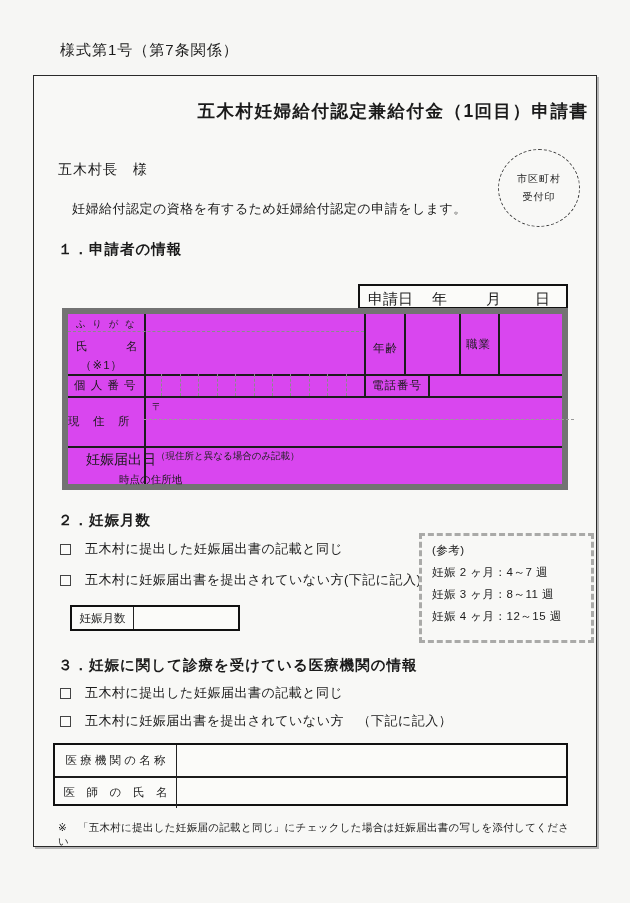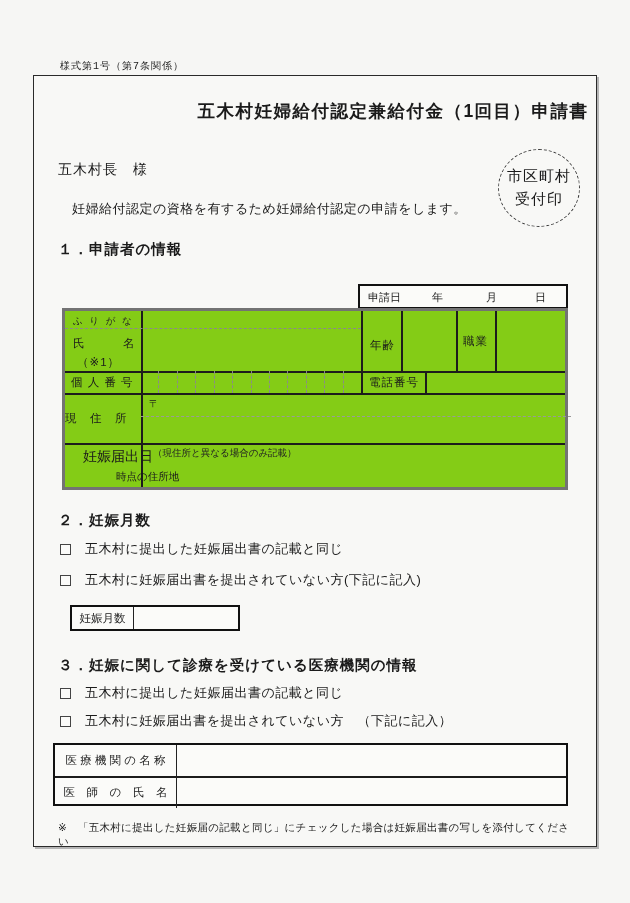--- a/index.html
+++ b/index.html
@@ -11,42 +11,42 @@
     -webkit-font-smoothing:antialiased;
   }
   #page{ position:relative; width:630px; height:903px; background:#f6f6f4; overflow:hidden; }
   .abs{ position:absolute; }
   .mainbox{
     left:33px; top:75px; width:564px; height:772px;
     border:1.5px solid #2a2a2a;
     box-shadow:2px 2px 0 #b5b5b5;
     background:#f8f8f6;
   }
-  .form-code{ left:60px; top:59px; font-size:10px; letter-spacing:1px;font-family:Liberation Mono, monospace; }
+  .form-code{ left:60px; top:41px; font-size:15px; letter-spacing:1px; }
   .title{ left:33px; top:99px; width:628px; text-align:center; font-size:17.5px; font-weight:bold; letter-spacing:1.5px;margin-left:46px; }
   .addressee{ left:58px; top:161px; font-size:14px; letter-spacing:1px; }
   .stamp{
     left:498px; top:149px; width:82px; height:78px;
     border:1.5px dashed #3a3a3a; border-radius:50%;
     display:flex; flex-direction:column; align-items:center; justify-content:center; gap:4px;
-    font-size:15px; letter-spacing:1px; background:#f8f8f6;
+    font-size:10px; letter-spacing:1px; background:#f8f8f6;
   }
   .declaration{ left:72px; top:200px; font-size:13px; letter-spacing:0.5px; }
   .sec-head{ font-size:14.5px; font-weight:bold; letter-spacing:1px; }
 
   
   .appdate{ left:358px; top:284px; width:210px; height:25px; border:2px solid #111; background:#fbfbf9; }
-  .appdate span{ position:absolute; top:4px; font-size:11px; }
+  .appdate span{ position:absolute; top:4px; font-size:15px; }
 
   
   .tline{ background:#1c1c1c; }
   .lbl{ font-size:11.5px; letter-spacing:1px; white-space:pre; }
   .smalllbl{ font-size:9.5px; color:#222; }
 
-  .t1{ left:62px; top:308px; width:506px; height:182px; border:3px solid #737373; background:#84cc16; }
+  .t1{ left:62px; top:308px; width:506px; height:182px; border:6px solid #737373; background:#d946ef; }
 
   .checkrow{ display:flex; align-items:center; gap:14px; }
   .checkbox{ width:11px; height:11px; border:1.3px solid #444; background:#fbfbf9; flex:0 0 auto; }
   .checklabel{ font-size:13px; letter-spacing:0.5px; }
 
   .months-table{ left:70px; top:605px; width:170px; height:26px; border:2px solid #111; background:#fbfbf9; display:flex; }
   .months-label{ width:62px; border-right:1.5px solid #222; display:flex; align-items:center; justify-content:center; font-size:11.5px; }
   .months-unit{ flex:1; display:flex; align-items:center; justify-content:flex-end; padding-right:10px; font-size:11.5px; }
 
   .refbox{
@@ -156,20 +156,26 @@
   </div>
   <div class="abs checkrow" style="left:60px; top:571px;">
     <span class="checkbox"></span>
     <span class="checklabel">五木村に妊娠届出書を提出されていない方(下記に記入)</span>
   </div>
 
   <div class="abs months-table">
     <div class="months-label">妊娠月数</div>
   </div>
 
+  <div class="abs refbox">
+    <div>(参考)</div>
+    <div>妊娠 2 ヶ月：4～7 週</div>
+    <div>妊娠 3 ヶ月：8～11 週</div>
+    <div>妊娠 4 ヶ月：12～15 週</div>
+  </div>
 
   <div class="abs sec-head" style="left:58px; top:656px;">３．妊娠に関して診療を受けている医療機関の情報</div>
 
   <div class="abs checkrow" style="left:60px; top:684px;">
     <span class="checkbox"></span>
     <span class="checklabel">五木村に提出した妊娠届出書の記載と同じ</span>
   </div>
   <div class="abs checkrow" style="left:60px; top:712px;">
     <span class="checkbox"></span>
     <span class="checklabel">五木村に妊娠届出書を提出されていない方　（下記に記入）</span>

